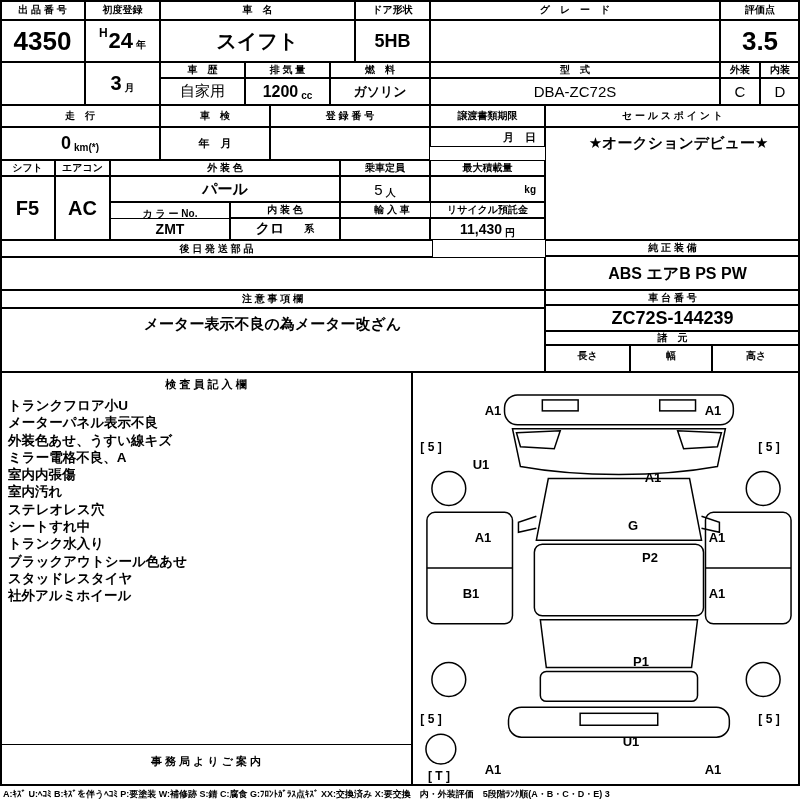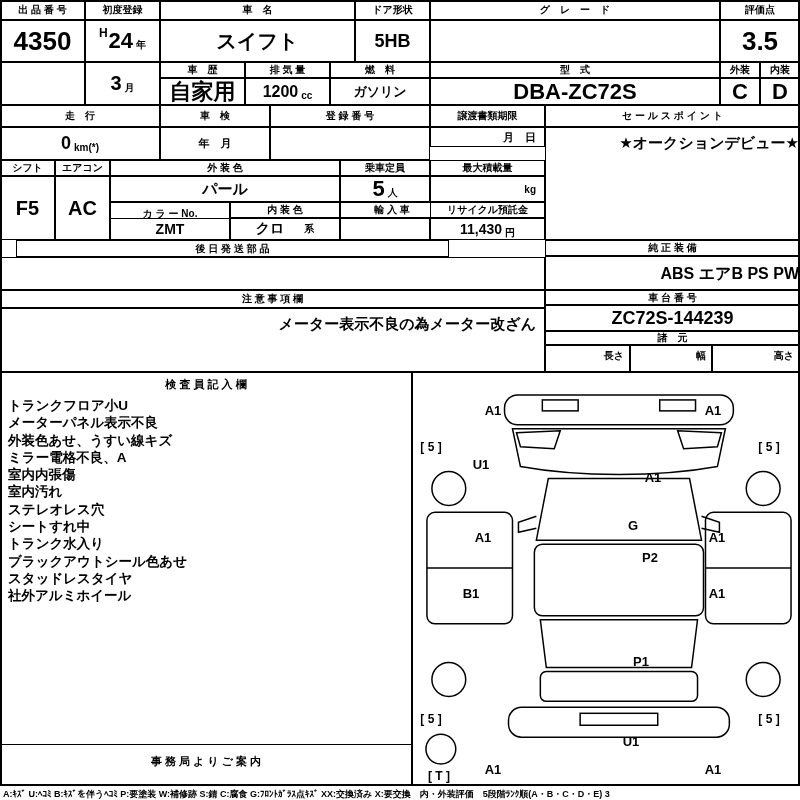--- a/index.html
+++ b/index.html
@@ -7,27 +7,27 @@
     font-family:"Liberation Sans","DejaVu Sans",sans-serif; overflow:hidden; }
   #sheet { position:relative; width:800px; height:800px; background:#fff; }
   .frame { position:absolute; left:0; top:0; width:800px; height:786px;
     border:2px solid #000; pointer-events:none; z-index:50; }
   .cell { position:absolute; border:1px solid #000; background:#fff;
     display:flex; align-items:center; justify-content:center; overflow:hidden; }
   .box  { position:absolute; border:1px solid #000; background:#fff; }
   .h { font-size:10px; font-weight:bold; white-space:nowrap; }
   .b26{font-size:26px;font-weight:bold}.b22{font-size:22px;font-weight:bold}
   .b20{font-size:20px;font-weight:bold}.b18{font-size:18px;font-weight:bold}
-  .b17{font-size:22px;font-weight:bold}.b16{font-size:16px;font-weight:bold}
+  .b17{font-size:15px;font-weight:normal}.b16{font-size:16px;font-weight:bold}
   .b15{font-size:15px;font-weight:bold}.b14{font-size:14px;font-weight:bold}
   .b13{font-size:13px;font-weight:bold}
   .b11{font-size:11px;font-weight:bold}.b10{font-size:10px;font-weight:bold}
   .unit{font-size:10px;font-weight:bold;position:relative;top:4px;margin-left:3px}
   .era{font-size:12px;font-weight:bold;position:relative;top:-8px;margin-right:1px}
-  .tl{justify-content:flex-end;align-items:flex-start}
+  .tl{justify-content:center;align-items:flex-start}
   .pad{padding:6px 8px}
   .right{justify-content:flex-end;padding-right:8px}
   .gap{gap:4px}
   .sec-title{ text-align:center; font-size:11px; font-weight:bold; padding-top:4px; }
   .notes{ padding:5px 7px 0 7px; font-size:13.5px; font-weight:bold; line-height:17.3px; }
   .note-line{ white-space:nowrap; }
   .office{ position:absolute; left:0; right:0; top:371px; bottom:0;
     border-top:1px solid #000; text-align:center; padding-top:6px; }
   .marker-layer{ position:absolute; inset:0; }
   .marker{ position:absolute; transform:translate(-50%,-50%); font-size:13px;
@@ -171,21 +171,21 @@
   <div class="cell h" style="left:430px;top:160px;width:115px;height:16px">最大積載量</div>
   <div class="cell right" style="left:430px;top:176px;width:115px;height:26px">
     <span class="b10">kg</span>
   </div>
   <div class="cell h" style="left:430px;top:202px;width:115px;height:16px">リサイクル預託金</div>
   <div class="cell" style="left:430px;top:218px;width:115px;height:22px">
     <span class="b14">11,430</span>
     <span class="unit">円</span>
   </div>
 
-  <div class="cell h" style="left:16px;top:240px;width:433px;height:17px">後 日 発 送 部 品</div>
+  <div class="cell h" style="left:0;top:240px;width:433px;height:17px">後 日 発 送 部 品</div>
   <div class="cell" style="left:0;top:257px;width:545px;height:33px">
     <span class="b13"></span>
   </div>
   <div class="cell h" style="left:545px;top:240px;width:255px;height:16px">純 正 装 備</div>
   <div class="cell tl" style="left:545px;top:256px;width:255px;height:34px;padding:7px 0 0 10px">
     <span class="b16">ABS エアB PS PW</span>
   </div>
 
   <div class="cell h" style="left:0;top:290px;width:545px;height:18px">注 意 事 項 欄</div>
   <div class="cell tl pad" style="left:0;top:308px;width:545px;height:64px">

